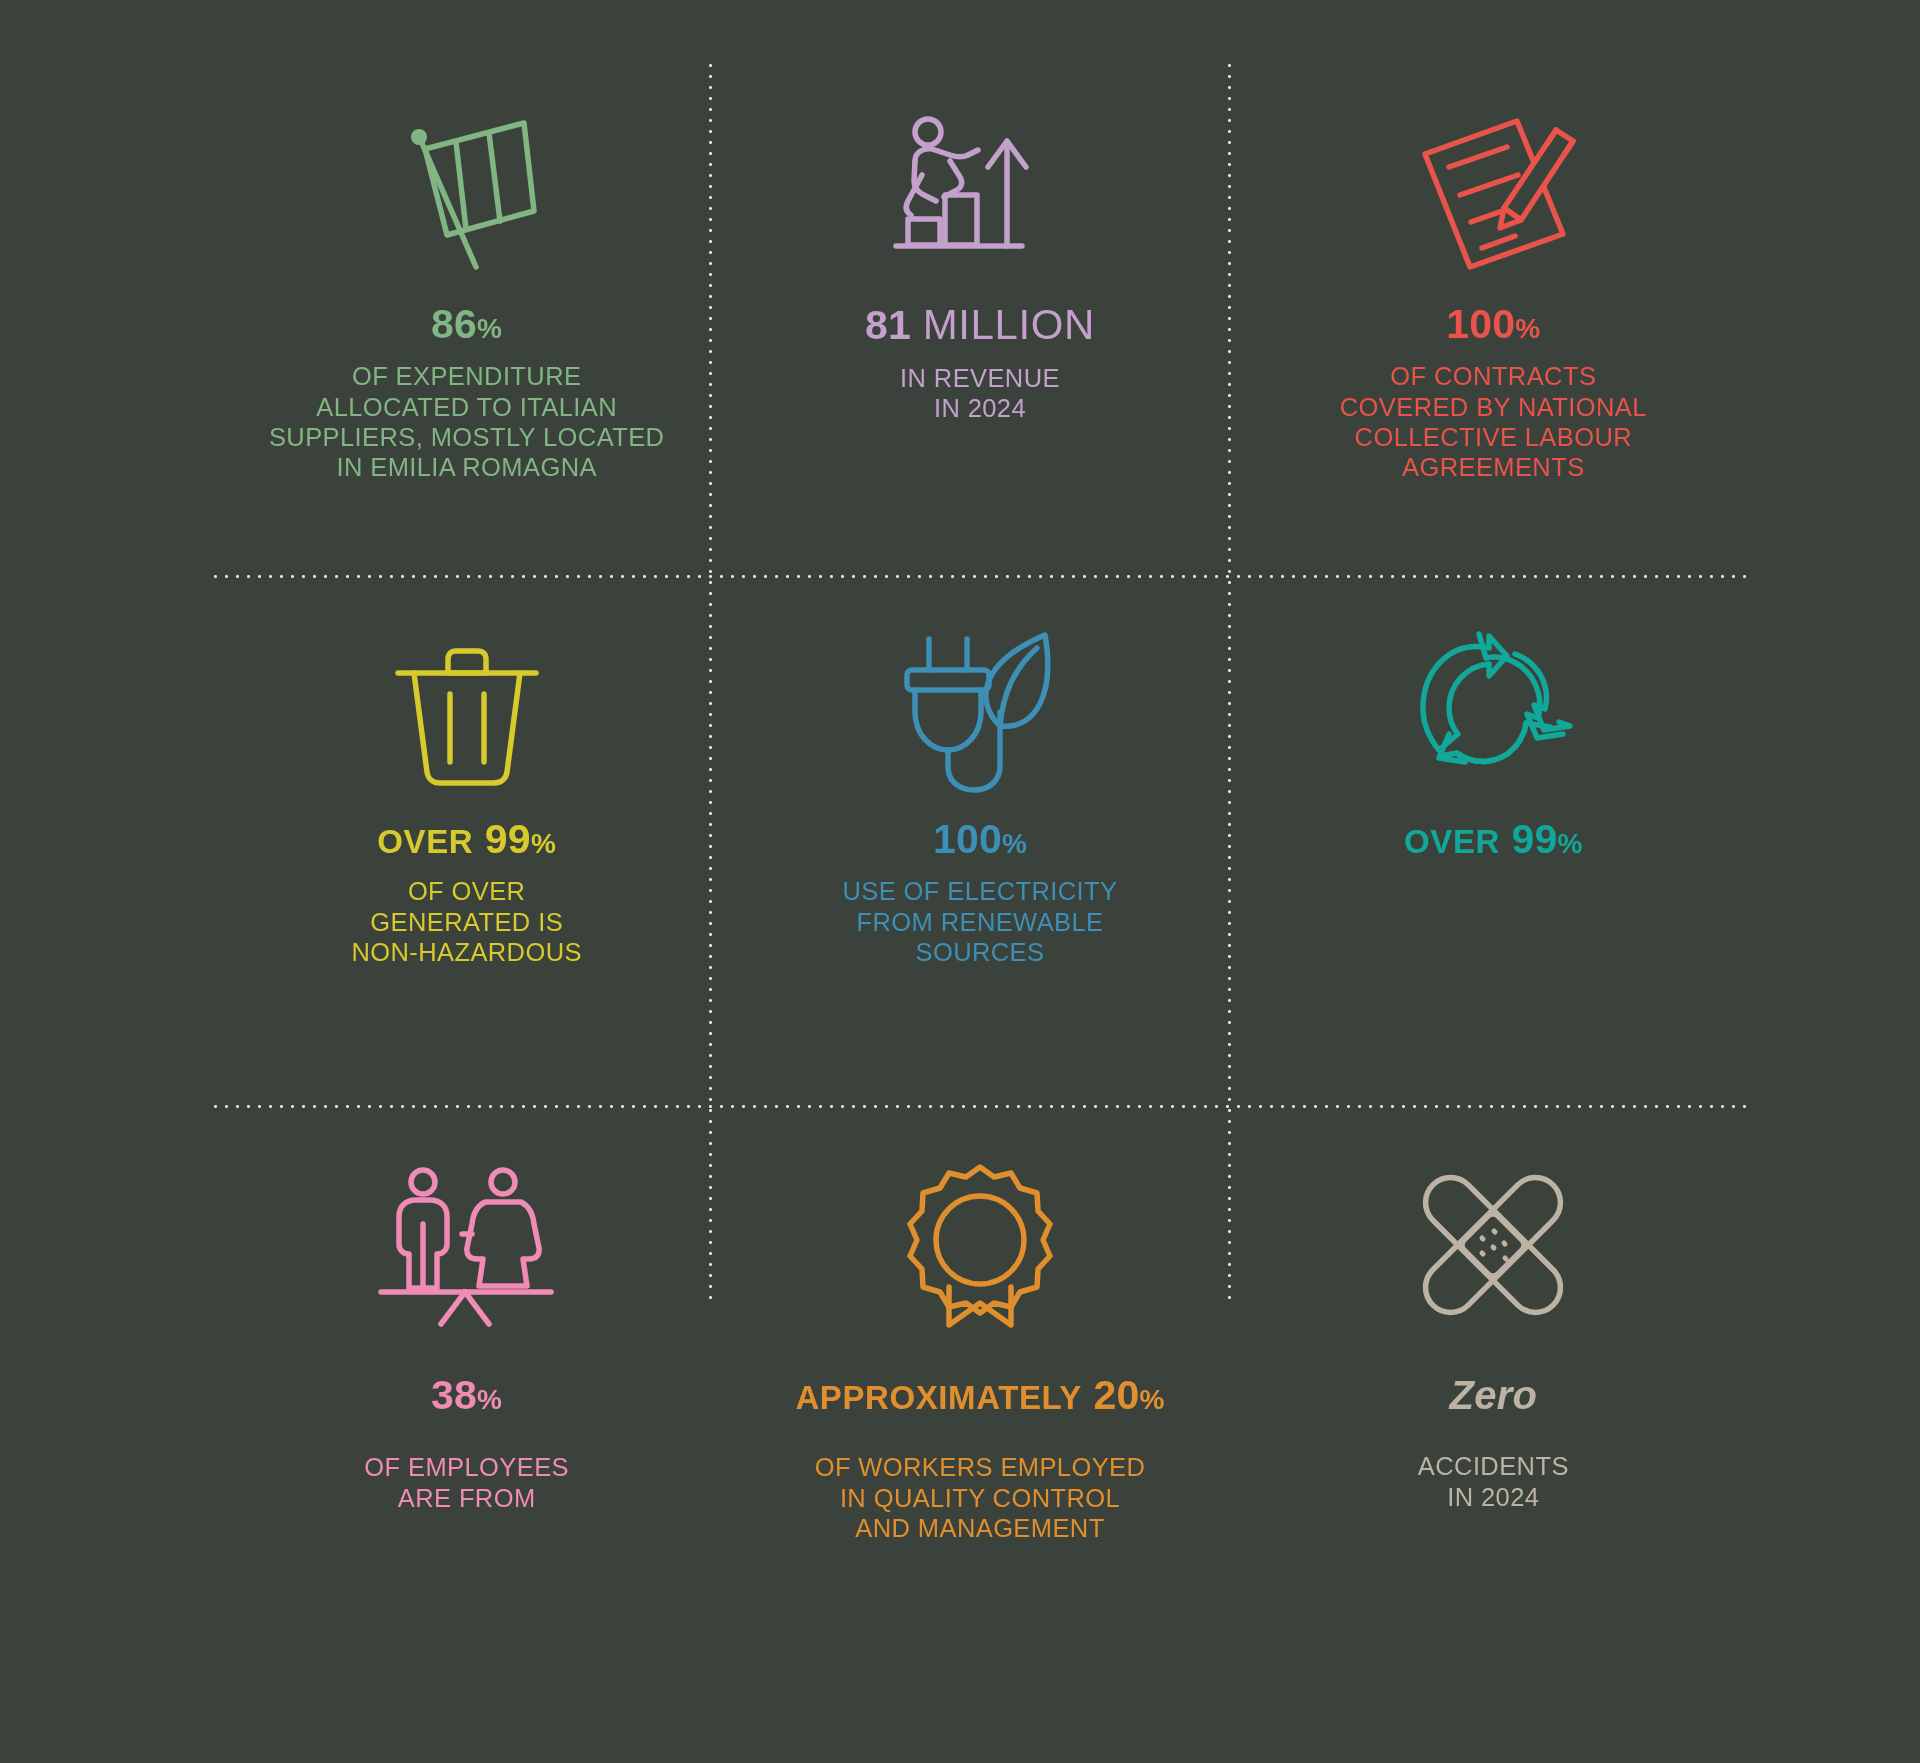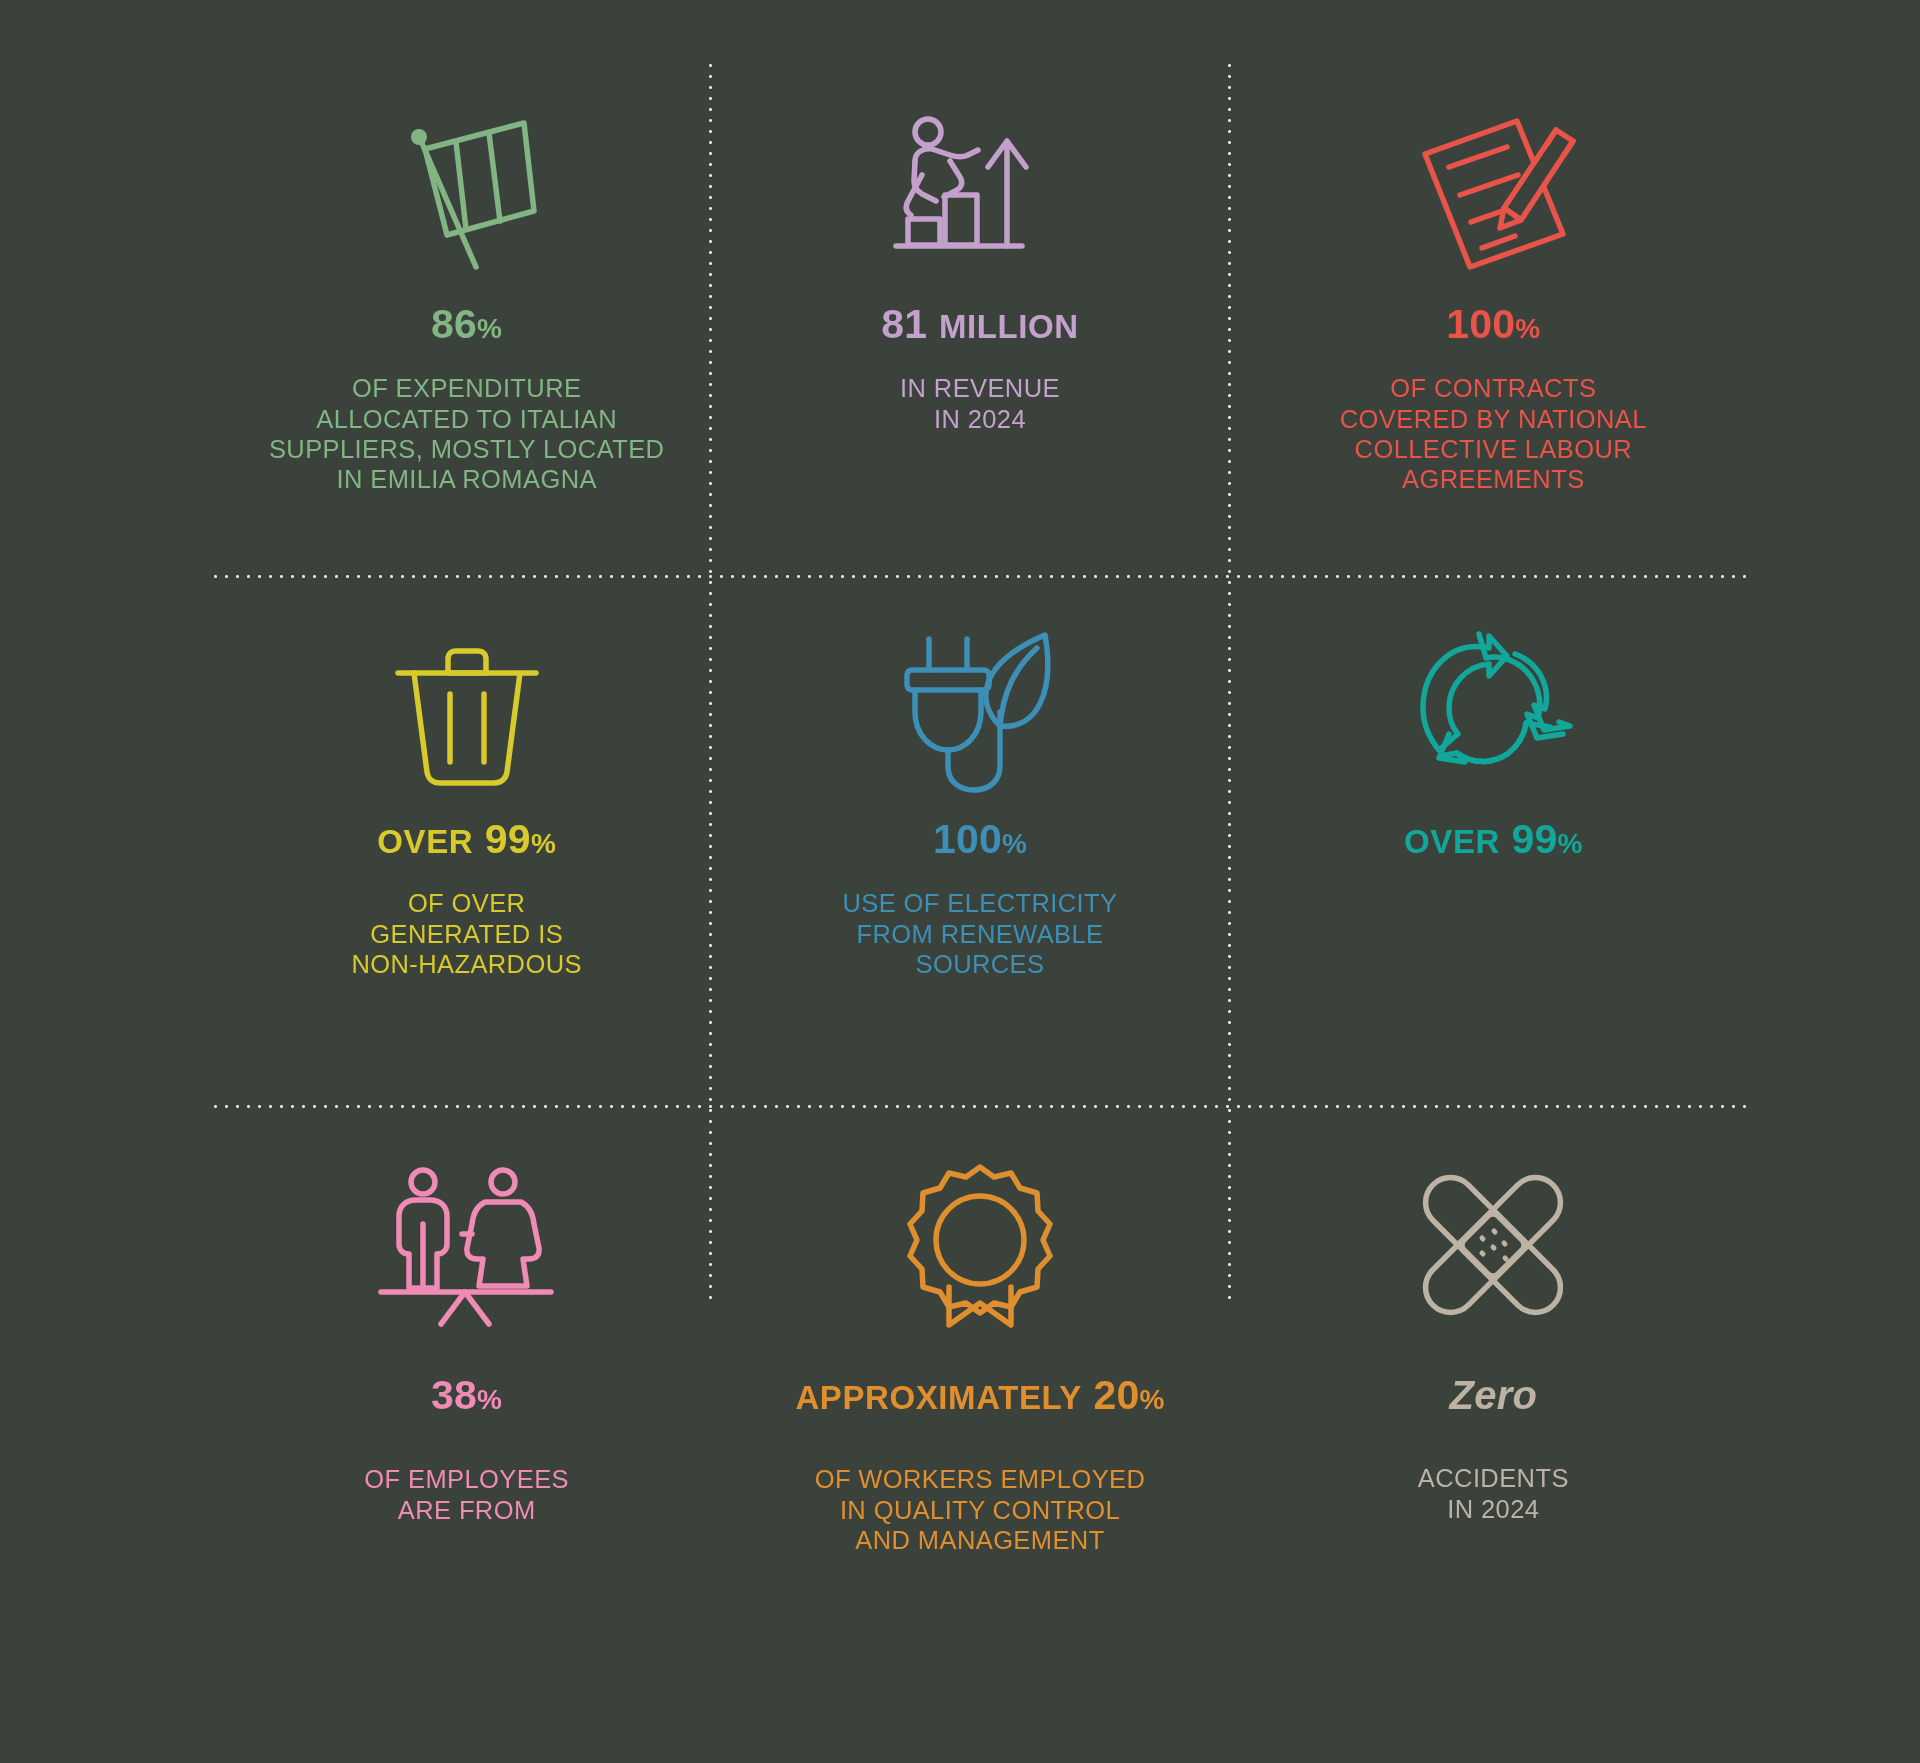--- a/index.html
+++ b/index.html
@@ -91,41 +91,41 @@
     margin: 0 0 11px 0;
     white-space: nowrap;
   }
   .headline .prefix {
     font-size: 33px;
     font-weight: 700;
     letter-spacing: 0.6px;
     margin-top: 39px;
   }
   .headline .unit {
-    font-size: 33px;
-    font-weight: 700;
+    font-size: 42px;
+    font-weight: 400;
     letter-spacing: 0.6px;
   }
   .headline .pct {
     font-size: 28px;
     font-weight: 600;
   }
   .headline.mixed {
     font-size: 40px;
     font-weight: 700;
     font-style: italic;
   }
 
   
   .body-copy {
     font-size: 25.5px;
     font-weight: 400;
     line-height: 1.19;
     letter-spacing: 0.4px;
-    margin: 16px;
+    margin: 4px;
     max-width: 430px;
   }
 
   
   .cell { color: var(--accent); }
   .icon-wrap svg { stroke: var(--accent); fill: none; stroke-width: 5.5; stroke-linecap: round; stroke-linejoin: round; }
 </style>
 </head>
 <body>
 

